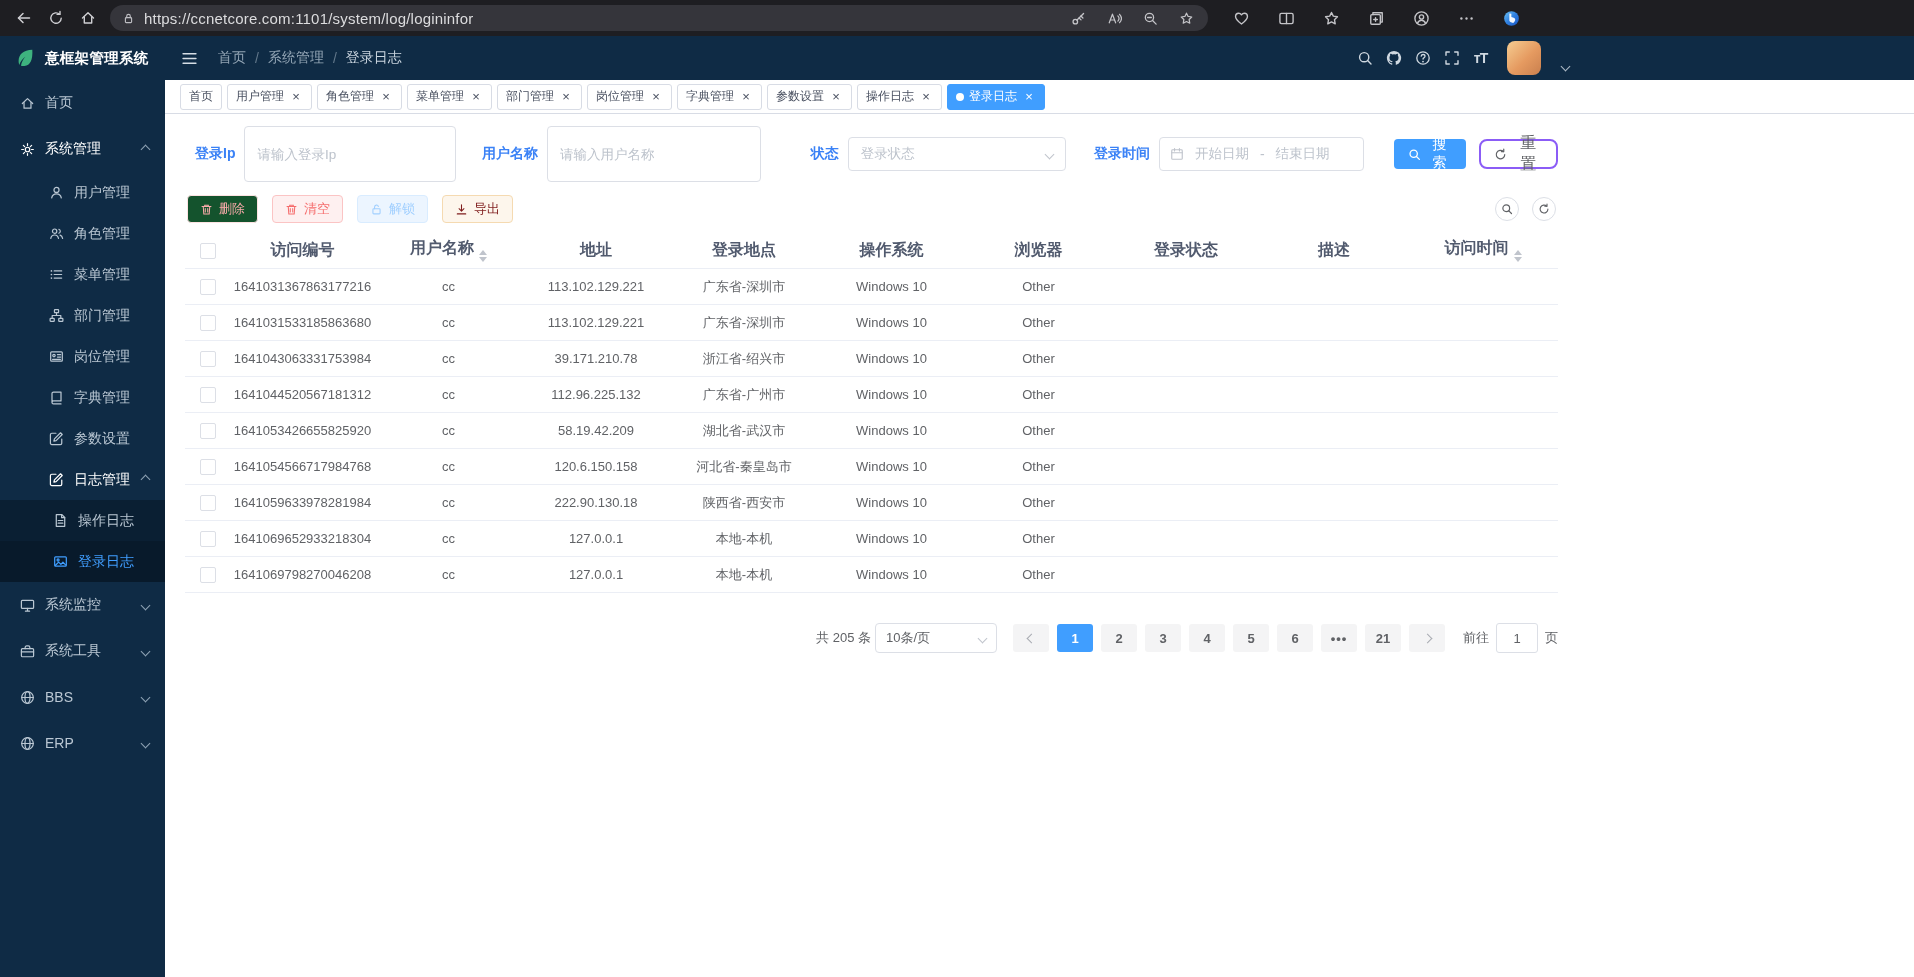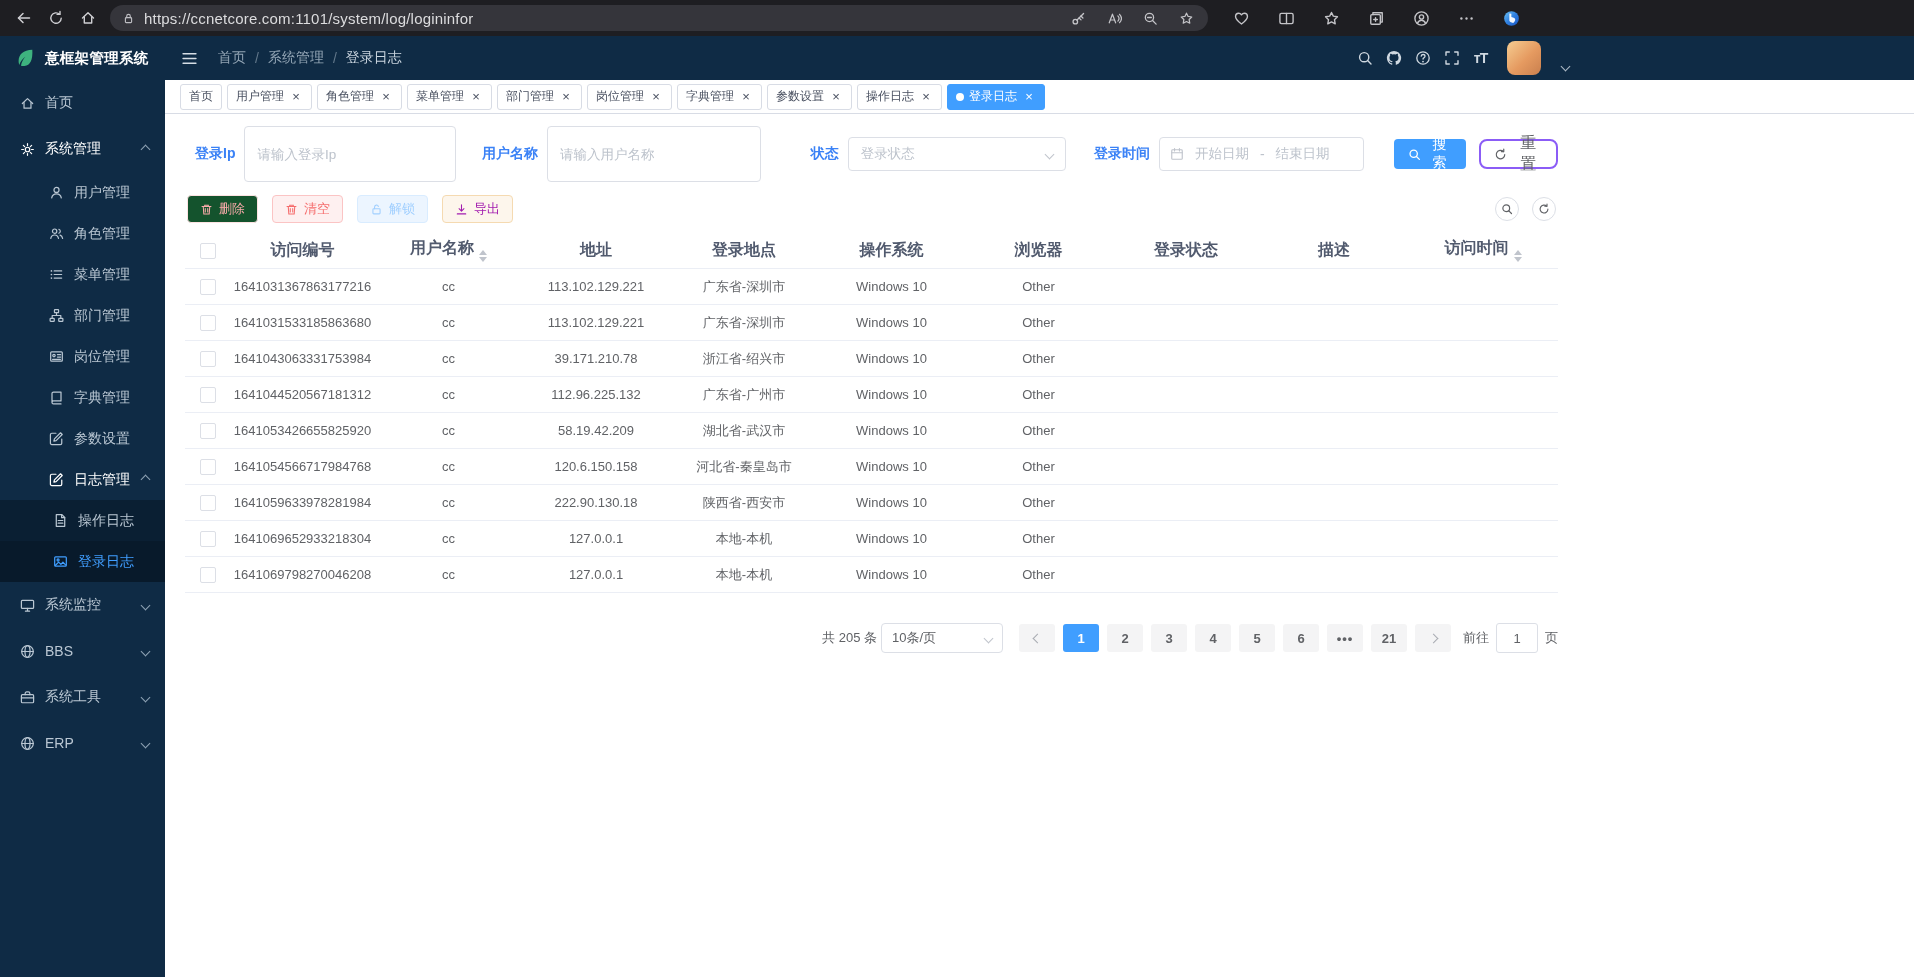--- a/index.html
+++ b/index.html
@@ -84,21 +84,21 @@
   .btn-reset{height:30px;padding:0 13px;border-radius:8px;background:#fff;border:2px solid #8b5cf6;color:#606266;font-size:16px;display:inline-flex;align-items:center;gap:6px}
   .bi{display:flex}
   .btn-search svg,.btn-reset svg{width:13px;height:13px}
 
   .toolbar{display:flex;align-items:center;margin-top:13px;padding-left:2px}
   .btn{display:inline-flex;align-items:center;gap:6px;height:28px;padding:0 12px;border-radius:4px;font-size:13px;margin-right:14px;border:1px solid transparent}
   .btn svg{width:13px;height:13px}
   .btn-del{background:#14532d;color:#f9aaaa;border-color:#fde2e2;cursor:not-allowed}
   .btn-clear{background:#fef0f0;color:#f56c6c;border-color:#fbc4c4}
   .btn-unlock{background:#ecf5ff;color:#a0cfff;border-color:#d9ecff;cursor:not-allowed}
-  .btn-export{background:#fdf6ec;color:#a21caf;border-color:#f5dab1}
+  .btn-export{background:#fdf6ec;color:#7f1d1d;border-color:#f5dab1}
   .mini-group{margin-left:auto;display:flex;gap:13px;padding-right:2px}
   .mini{width:24px;height:24px;border:1px solid #dcdfe6;border-radius:50%;background:#fff;color:#606266;display:flex;align-items:center;justify-content:center}
   .mini svg{width:12px;height:12px}
 
   table.grid{width:1373px;margin-top:9px;border-collapse:collapse;table-layout:fixed}
   .grid th{height:34px;font-size:16px;font-weight:700;color:#515a6e;text-align:center;border-bottom:1px solid #ebeef5;white-space:nowrap}
   .grid td{height:33px;font-size:13px;color:#606266;text-align:center;border-bottom:1px solid #ebeef5;white-space:nowrap;overflow:hidden}
   .cbx{display:inline-block;width:14px;height:14px;border:1px solid #dcdfe6;border-radius:2px;background:#fff;vertical-align:middle;cursor:pointer}
   .sort{display:inline-flex;flex-direction:column;margin-left:5px;vertical-align:-2px}
   .sort i{display:block;width:0;height:0;border-left:4px solid transparent;border-right:4px solid transparent}
@@ -106,21 +106,21 @@
   .sort .sd{border-top:5px solid #c0c4cc}
 
   .pagination{display:flex;align-items:center;justify-content:flex-end;margin-top:30px;font-size:13px;color:#606266}
   .total{margin-right:4px}
   .psize{width:100px;height:28px;border:1px solid #dcdfe6;border-radius:4px;background:#fff;display:flex;align-items:center;justify-content:space-between;padding:0 10px;margin-right:12px;cursor:pointer}
   .pager{display:flex;align-items:center}
   .pbtn{min-width:28px;height:28px;padding:0 4px;background:#f4f4f5;border-radius:3px;display:flex;align-items:center;justify-content:center;margin:0 4px;color:#606266;font-weight:600;cursor:pointer}
   .pbtn.active{background:#409eff;color:#fff}
   .pbtn.nav{color:#a8abb2}
   .pbtn.more{letter-spacing:1px;color:#606266}
-  .goto{margin-left:8px;display:flex;align-items:center;gap:7px}
+  .goto{margin-left:14px;display:flex;align-items:center;gap:7px}
   .goto-input{width:36px;height:26px;border:1px solid #dcdfe6;border-radius:3px;text-align:center;font-size:13px;color:#606266}
 
   .chev{display:inline-block;width:6px;height:6px;border-style:solid;border-color:currentColor;border-width:0 1.5px 1.5px 0}
   .chev.down{transform:rotate(45deg)}
   .chev.up{transform:rotate(-135deg)}
   .chev.left{transform:rotate(135deg)}
   .chev.right{transform:rotate(-45deg)}
 </style>
 </head>
 <body>
@@ -385,38 +385,38 @@
             </svg>
           </div>
           <div class="sb-label">系统监控</div>
           <div class="sb-caret">
             <span class="chev down"></span>
           </div>
         </div>
         <div class="sb-item lv1">
           <div class="sb-ico">
             <svg viewBox="0 0 16 16" fill="none" stroke="currentColor" stroke-width="1.3" stroke-linecap="round" stroke-linejoin="round">
+              <rect x="1.5" y="5" width="13" height="8.6" rx="1"></rect>
+              <path d="M5.5 5V3.6c0-.9.7-1.6 1.6-1.6h1.8c.9 0 1.6.7 1.6 1.6V5M1.5 8.4h13"></path>
+            </svg>
+          </div>
+          <div class="sb-label">系统工具</div>
+          <div class="sb-caret">
+            <span class="chev down"></span>
+          </div>
+        </div>
+        <div class="sb-item lv1">
+          <div class="sb-ico">
+            <svg viewBox="0 0 16 16" fill="none" stroke="currentColor" stroke-width="1.3" stroke-linecap="round" stroke-linejoin="round">
               <circle cx="8" cy="8" r="6.2"></circle>
               <ellipse cx="8" cy="8" rx="2.7" ry="6.2"></ellipse>
               <path d="M1.8 8h12.4"></path>
             </svg>
           </div>
           <div class="sb-label">BBS</div>
-          <div class="sb-caret">
-            <span class="chev down"></span>
-          </div>
-        </div>
-        <div class="sb-item lv1">
-          <div class="sb-ico">
-            <svg viewBox="0 0 16 16" fill="none" stroke="currentColor" stroke-width="1.3" stroke-linecap="round" stroke-linejoin="round">
-              <rect x="1.5" y="5" width="13" height="8.6" rx="1"></rect>
-              <path d="M5.5 5V3.6c0-.9.7-1.6 1.6-1.6h1.8c.9 0 1.6.7 1.6 1.6V5M1.5 8.4h13"></path>
-            </svg>
-          </div>
-          <div class="sb-label">系统工具</div>
           <div class="sb-caret">
             <span class="chev down"></span>
           </div>
         </div>
         <div class="sb-item lv1">
           <div class="sb-ico">
             <svg viewBox="0 0 16 16" fill="none" stroke="currentColor" stroke-width="1.3" stroke-linecap="round" stroke-linejoin="round">
               <circle cx="8" cy="8" r="6.2"></circle>
               <ellipse cx="8" cy="8" rx="2.7" ry="6.2"></ellipse>
               <path d="M1.8 8h12.4"></path>

